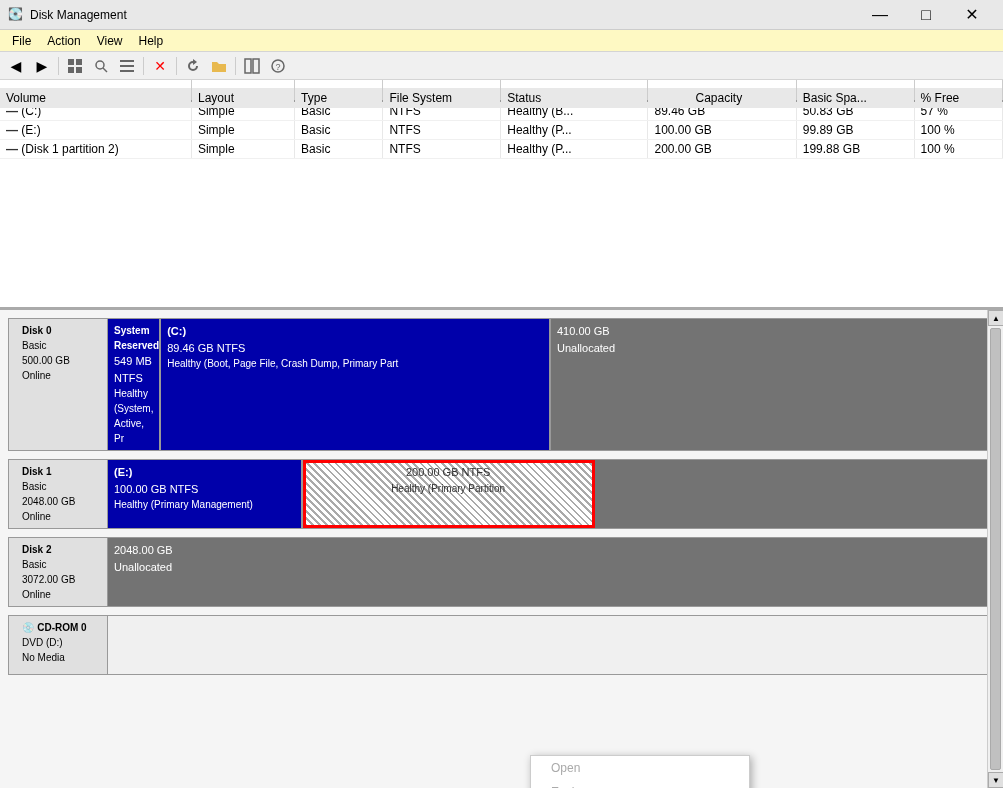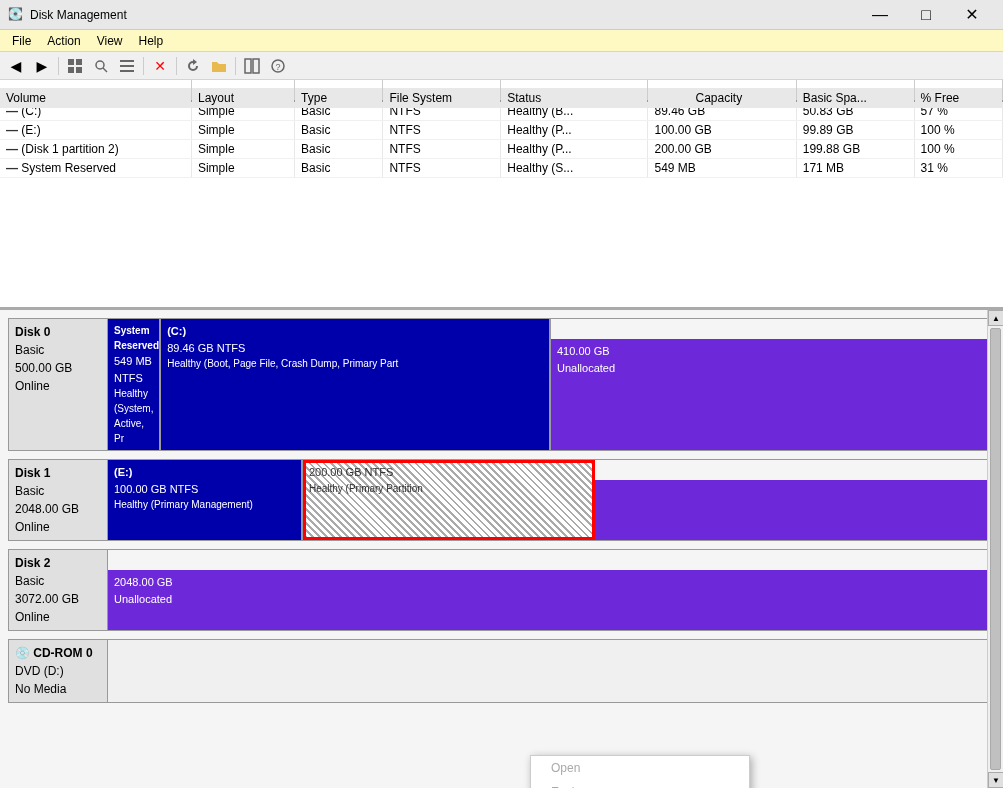--- a/index.html
+++ b/index.html
@@ -107,22 +107,22 @@
       display: flex;
       align-items: stretch;
       margin: 8px 8px 4px 8px;
       min-height: 70px;
     }
     .disk-label {
       width: 100px;
       min-width: 100px;
       background: #e0e0e0;
       border: 1px solid #999;
-      padding: 4px 6px;
-      font-size: 12px;
+      padding: 4px 13px;
+      font-size: 10px;
       line-height: 1.5;
     }
     .disk-label .disk-name { font-weight: bold; }
     .disk-partitions {
       flex: 1;
       display: flex;
       border: 1px solid #999;
       border-left: none;
       overflow: hidden;
     }
@@ -131,32 +131,32 @@
       flex-direction: column;
       justify-content: flex-start;
       padding: 4px 6px;
       border-right: 2px solid #999;
       overflow: hidden;
       font-size: 11px;
       line-height: 1.5;
     }
     .partition:last-child { border-right: none; }
     .partition-blue { background: #0000aa; color: white; }
-    .partition-dark { background: #6d28d9; color: white; margin-top: 20px; }
+    .partition-dark { background: #737373; color: white; }
     .partition-hatch {
       background: repeating-linear-gradient(
         45deg,
         #fff,
         #fff 3px,
         #aaa 3px,
         #aaa 5px
       );
       color: #333;
     }
-    .partition-selected { outline: 3px solid #ff0000; outline-offset: -3px; }
+    .partition-selected { outline: 3px solid #ff0000; outline-offset: -3px; text-align: center; }
     
     
     .context-menu {
       position: absolute;
       background: white;
       border: 1px solid #ccc;
       box-shadow: 2px 2px 8px rgba(0,0,0,0.3);
       z-index: 100;
       min-width: 220px;
       font-size: 12px;
@@ -302,30 +302,20 @@
           <tr>
     <td><span style="color:#333;font-weight:bold;">—</span> (Disk 1 partition 2)</td>
     <td>Simple</td>
     <td>Basic</td>
     <td>NTFS</td>
     <td>Healthy (P...</td>
     <td>200.00 GB</td>
     <td>199.88 GB</td>
     <td>100 %</td>
   </tr>
-          <tr>
-    <td><span style="color:#333;font-weight:bold;">—</span> System Reserved</td>
-    <td>Simple</td>
-    <td>Basic</td>
-    <td>NTFS</td>
-    <td>Healthy (S...</td>
-    <td>549 MB</td>
-    <td>171 MB</td>
-    <td>31 %</td>
-  </tr>
         </tbody>
     </table>
   </div>
 
   <div class="disk-pane" style="position: relative;">
 
     <div class="disk-row">
       <div class="disk-label">
         <div class="disk-name">Disk 0</div>
         <div>Basic</div>

